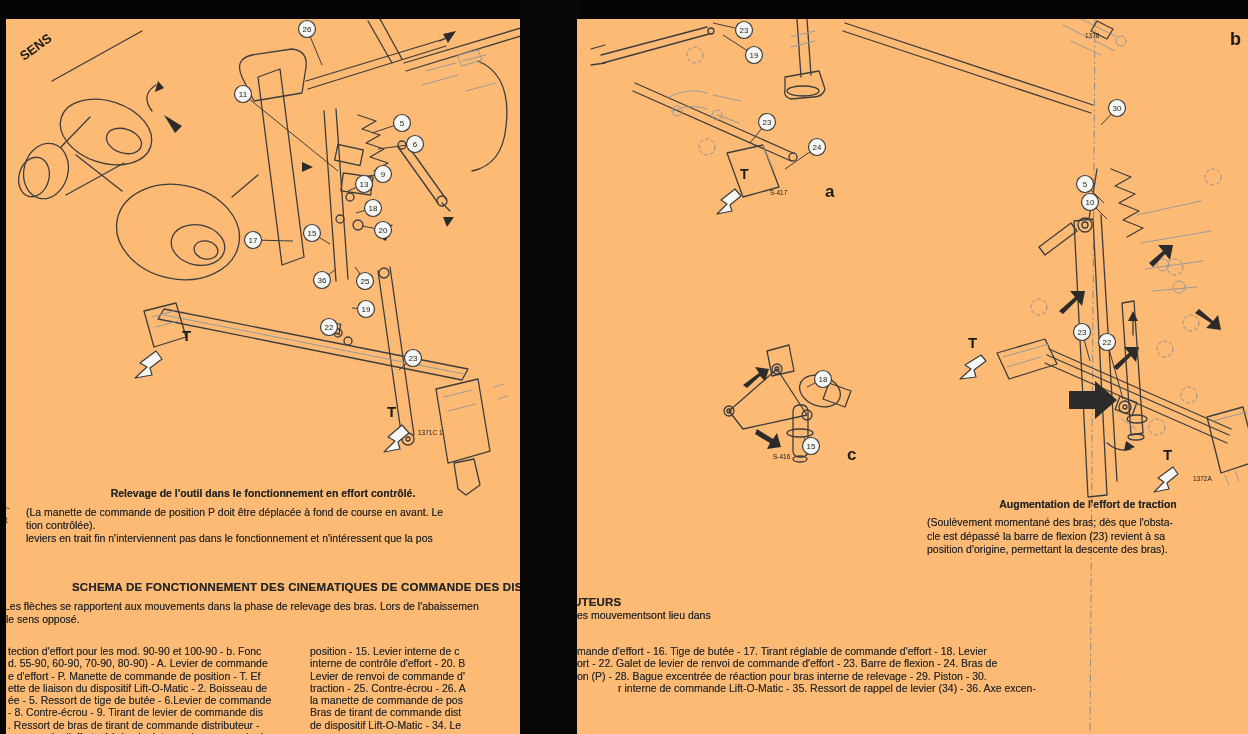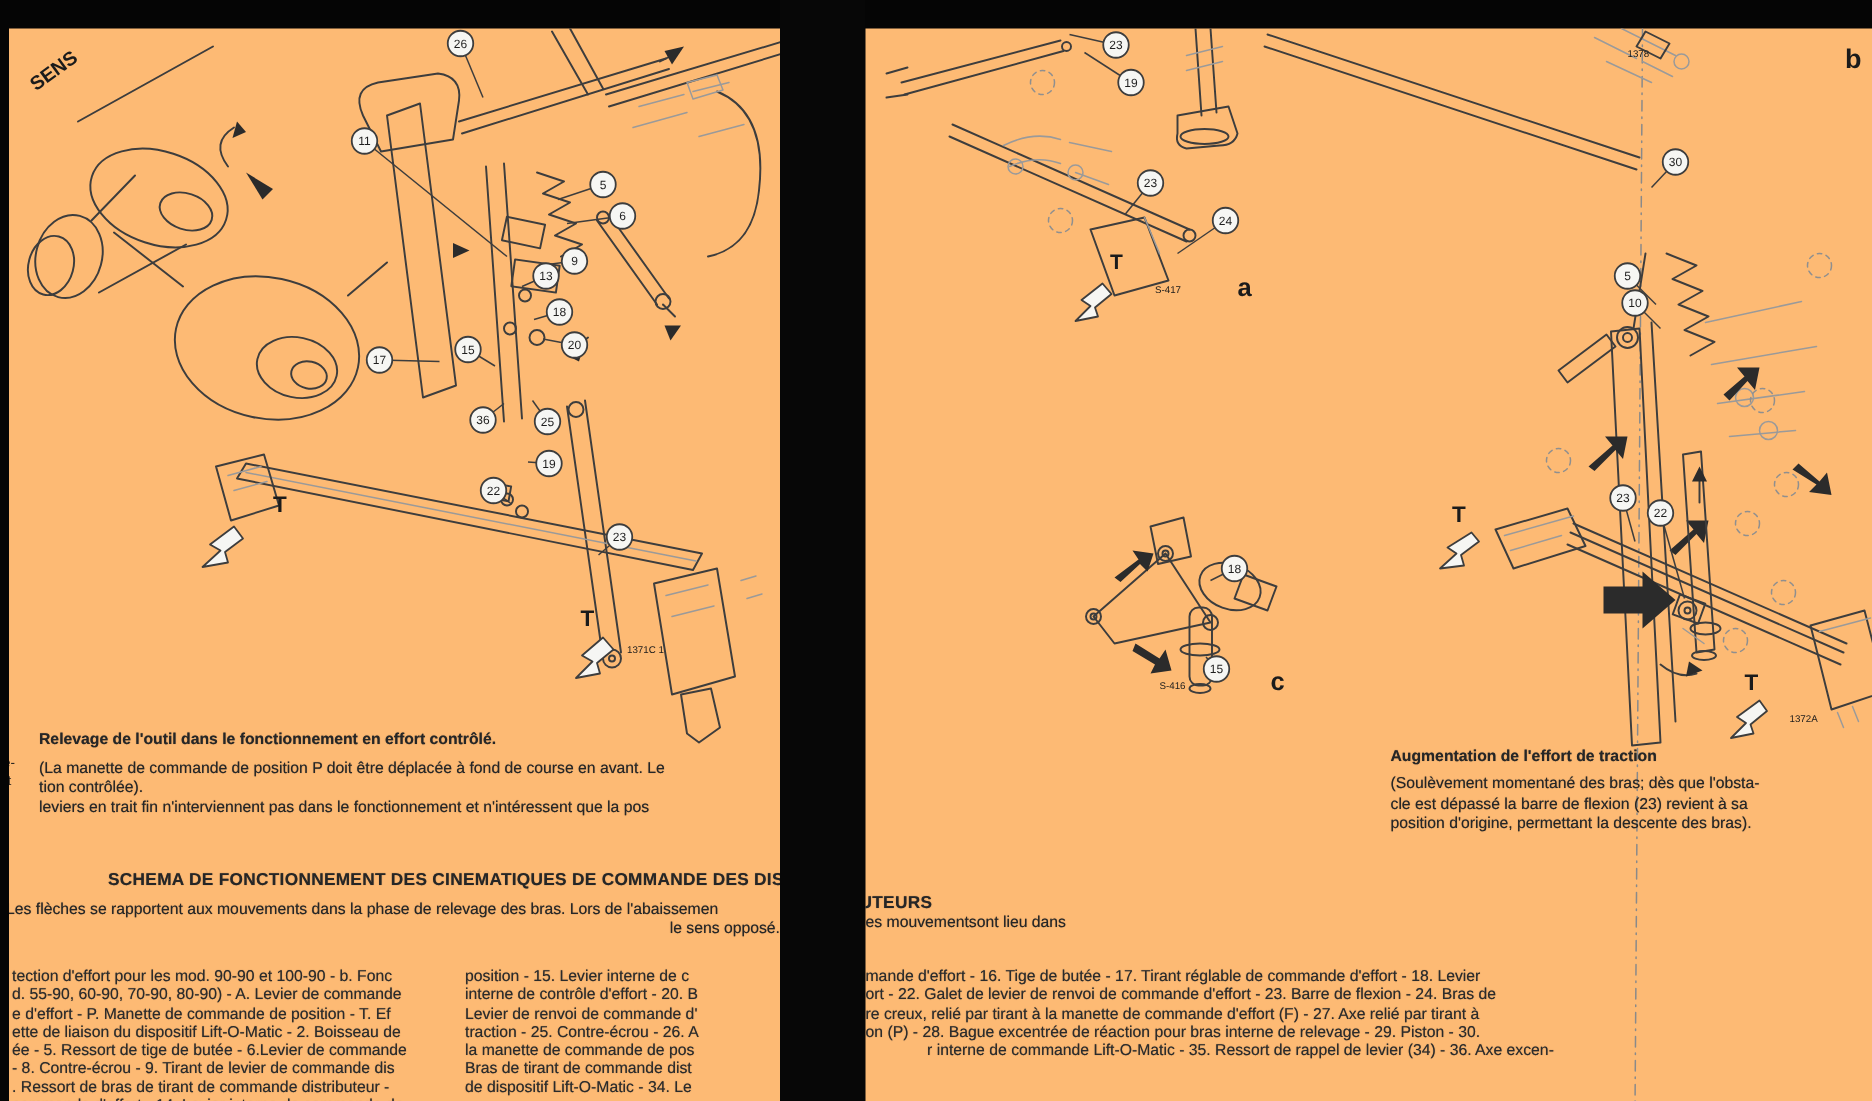--- a/index.html
+++ b/index.html
@@ -7,25 +7,25 @@
     position:relative;width:1248px;height:734px;overflow:hidden;
     background:#050505;
     font-family:"Liberation Sans",sans-serif;color:#262626;
   }
   .page{position:absolute;top:19px;height:721px;background:#fdba74;overflow:hidden}
   #pageL{left:6px;width:514px}
   #pageR{left:577px;width:671px}
   .gutter{position:absolute;top:0;left:520px;width:57px;height:734px;background:#070707}
   .scantext{text-shadow:0 0 .6px rgba(45,45,45,.65)}
   .abs{position:absolute}
-  .cap-title{font-weight:bold;font-size:10.5px;text-align:left}
+  .cap-title{font-weight:bold;font-size:10.5px;text-align:center}
   .cap-body{font-size:10.5px;line-height:13px;text-align:left}
   .heading{font-weight:bold;font-size:11.5px;white-space:nowrap;letter-spacing:.2px}
   .subline{font-size:10.5px;white-space:nowrap}
-  .subcenter{font-size:10.5px;text-align:right}
+  .subcenter{font-size:10.5px;text-align:left}
   .legend{font-size:10.5px;line-height:12.3px;color:#2b2b2b}
   .legend div{white-space:nowrap}
   .legend-right div:last-child{text-align:center;white-space:normal}
   svg{position:absolute;left:0;top:0;overflow:visible}
   .art *{fill:none;stroke:#3d3d3d;stroke-width:1.3;stroke-linecap:round;stroke-linejoin:round}
   .art .fill{fill:#2b2b2b;stroke:none}
   .art .wht{fill:#f6f6f3;stroke:#3d3d3d;stroke-width:1.2}
   .art .lt{stroke:#9a9a9a;stroke-width:1}
   .art .ghost{stroke:#8f8f8f;stroke-width:1;stroke-dasharray:3 3}
   .leader{stroke:#3d3d3d;stroke-width:1}
@@ -344,17 +344,16 @@
   <div class="abs scantext cap-title" style="left:350px;top:479px;width:322px">Augmentation de l'effort de traction</div>
   <div class="abs scantext cap-body" style="left:350px;top:497px;width:322px;line-height:13.5px">
       <div>(Soulèvement momentané des bras; dès que l'obsta-</div>
       <div>cle est dépassé la barre de flexion (23) revient à sa</div>
       <div>position d'origine, permettant la descente des bras).</div>
     </div>
 
   <div class="abs scantext legend legend-right" style="left:0;top:626px;width:500px">
       <div>mande d'effort - 16. Tige de butée - 17. Tirant réglable de commande d'effort - 18. Levier</div>
       <div>ort - 22. Galet de levier de renvoi de commande d'effort - 23. Barre de flexion - 24. Bras de</div>
-      <div>re creux, relié par tirant à la manette de commande d'effort (F) - 27. Axe relié par tirant à</div>
       <div>on (P) - 28. Bague excentrée de réaction pour bras interne de relevage - 29. Piston - 30.</div>
       <div>r interne de commande Lift-O-Matic - 35. Ressort de rappel de levier (34) - 36. Axe excen-</div>
     </div>
 </div>
 
 </body></html>

